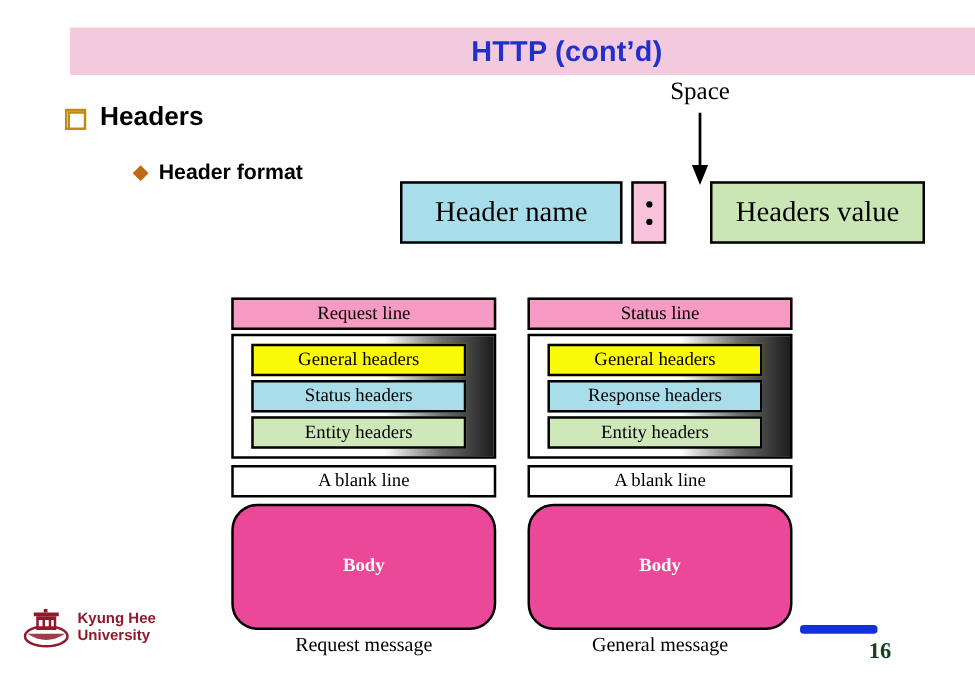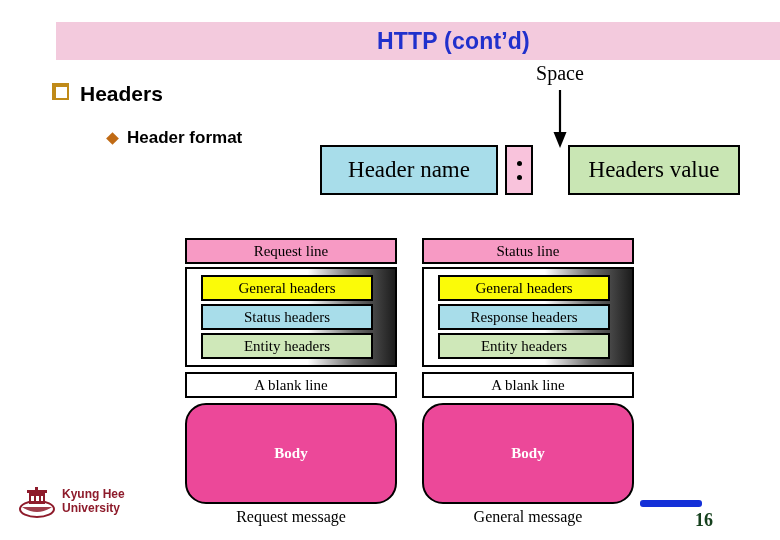--- a/index.html
+++ b/index.html
@@ -17,21 +17,21 @@
     display:flex;align-items:center;justify-content:center;padding-left:16px;
   }
   .title-text{
     font-family:"Liberation Sans",sans-serif;
     font-size:23px;font-weight:bold;color:#2030cc;
     letter-spacing:.2px;
   }
   
   .bullet-l1{
     position:absolute;left:52px;top:82px;
-    display:flex;align-items:flex-start;gap:11px;
+    display:flex;align-items:center;gap:11px;
   }
   .sq-icon{
     width:13px;height:13px;border:2px solid #c08a18;background:#ffffff;
     box-shadow:2px 2px 0 0 #c08a18 inset;
     display:inline-block;position:relative;top:1px;
   }
   .bullet-l1-label{font-size:21px;font-weight:bold;color:#000;}
   .bullet-l2{
     position:absolute;left:108px;top:128px;
     display:flex;align-items:center;gap:10px;

